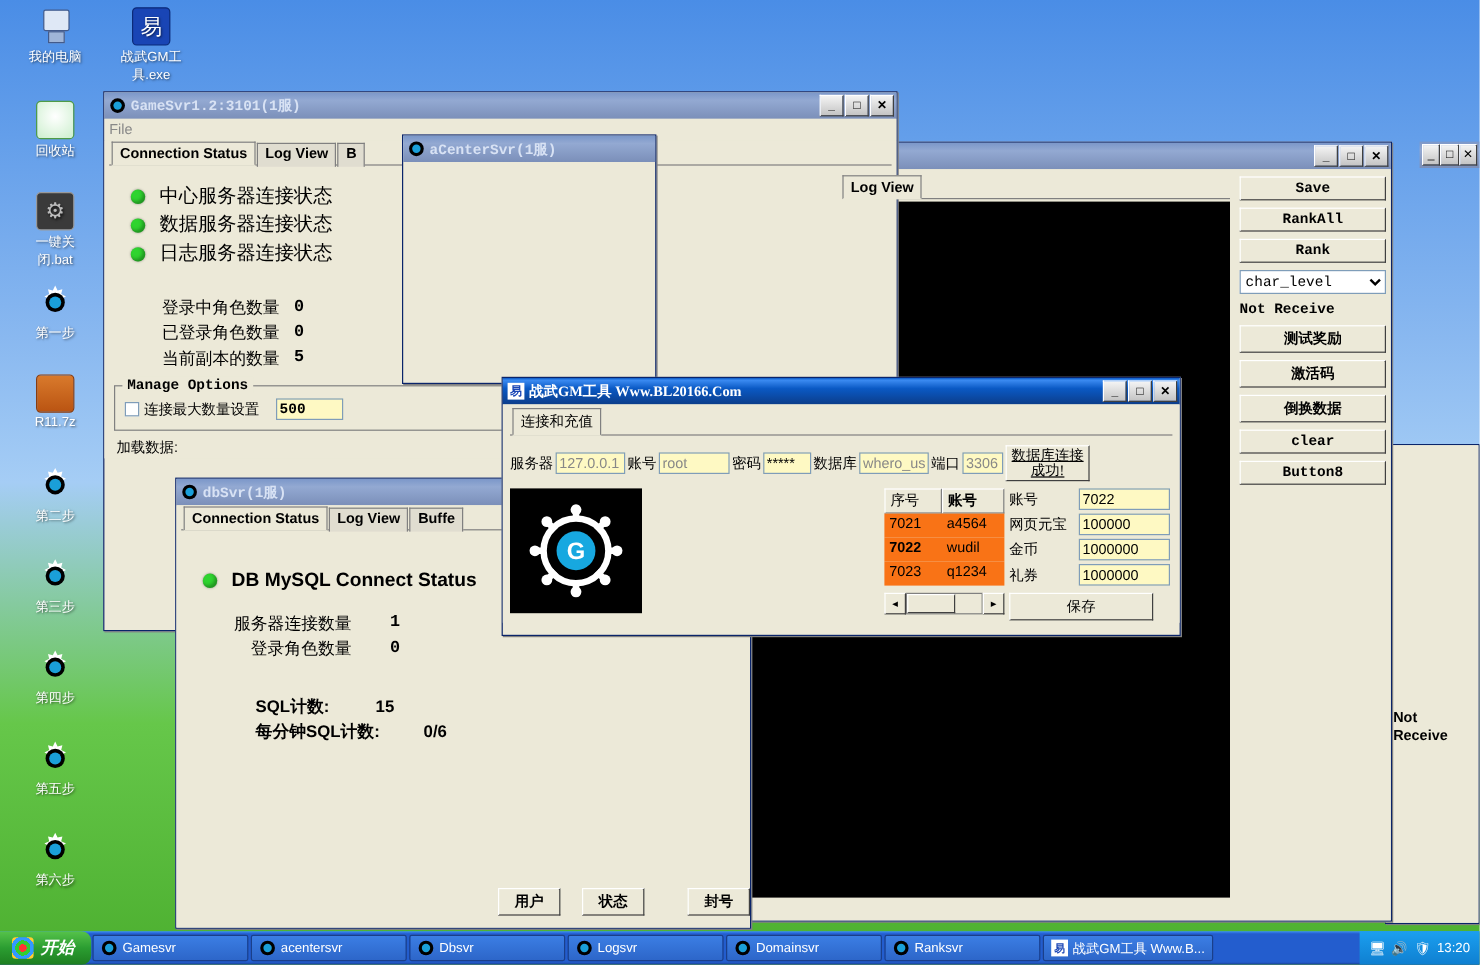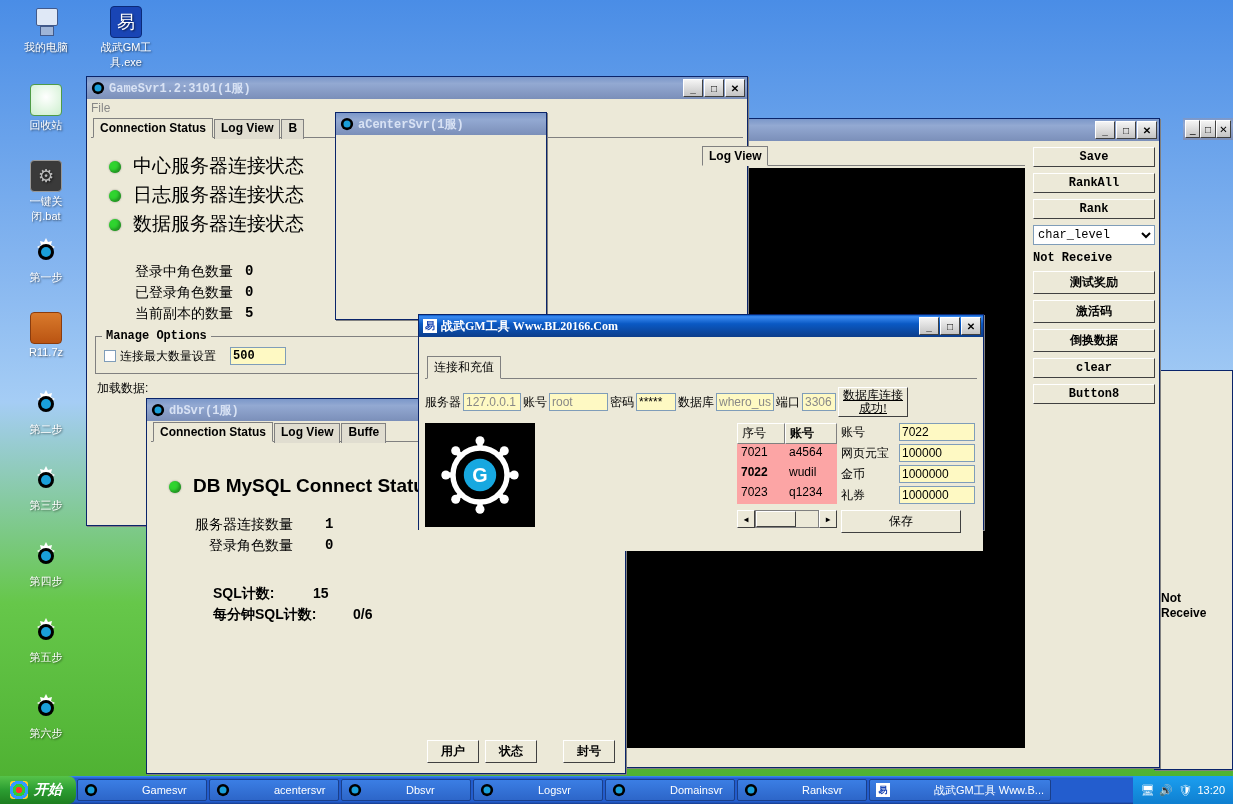--- a/index.html
+++ b/index.html
@@ -26,41 +26,41 @@
 .winbtns { display: flex; gap: 1px; }
 .winbtn { width: 20px; height: 18px; background: linear-gradient(#f4f4f4,#c4c4c4); border: 1px solid #fff; border-right-color:#404040;border-bottom-color:#404040; display: flex; align-items: center; justify-content: center; font-family: Arial; font-size: 10px; cursor: pointer; color:#000;}
 .menubar { height: 18px; background: #ece9d8; padding: 0 4px; font-size: 12px; display:flex;align-items:center;color:#888;}
 .client { position: relative; background: #ece9d8; }
 .tabstrip { display: flex; border-bottom: 1px solid #808080; padding-left: 2px; font-family:"Courier New",monospace;font-weight:bold;font-size:12px;}
 .tab { padding: 2px 6px; border: 1px solid #808080; border-bottom: none; background: #ece9d8; margin-right: 1px; position: relative; top: 1px; cursor:pointer;}
 .tab.active { background: #ece9d8; border-bottom: 1px solid #ece9d8; z-index: 2; }
 .tab.inactive { background: #e0ddd0; top:2px;padding-top:1px;}
 .body { padding: 6px; }
 .status-dot { width: 12px; height: 12px; border-radius: 50%; background: #2fd42f; box-shadow: inset -2px -2px 3px rgba(0,0,0,.3), 0 0 2px rgba(0,0,0,.4); display: inline-block; vertical-align: middle; margin-right: 12px; }
-.status-row { margin: 3px 0 3px 12px; font-size: 19px; }
+.status-row { margin: 3px 0 3px 12px; font-size: 16px; }
 .stat-row { margin: 3px 0 3px 38px; font-size: 14px; display:flex;}
 .stat-row .lbl{min-width:110px;}
 .groupbox { border: 1px solid #808080; position: relative; padding: 10px 8px 8px; }
 .groupbox .legend { position: absolute; top: -8px; left: 6px; background: #ece9d8; padding: 0 4px; font-size: 12px;font-family:"Courier New",monospace;font-weight:bold;}
 input[type=text].wininput, .wininput { border: 1px solid #7f9db9; background: #fef9c3; padding: 1px 2px; font-size: 12px; height: 18px;}
 .wininput.ro{color:#888;}
 .winbtn-std { background: #ece9d8; border: 1px solid #fff; border-right-color: #404040; border-bottom-color: #404040; padding: 2px 10px; font-size: 12px; cursor: pointer; min-width: 70px; font-family:"Courier New",monospace;font-weight:bold;}
 .winbtn-std.small{min-width:0;padding:2px 4px;}
 select.winselect{border:1px solid #7f9db9;background:#fff;font-size:12px;height:20px;font-family:"Courier New",monospace;}
 .checkbox { width: 12px; height: 12px; border: 1px solid #7f9db9; background: #fff; display: inline-block; vertical-align: middle; margin-right: 4px;}
 
 .black-console { background: #000; color: #0f0; font-family: "Courier New", monospace; font-size: 12px; padding: 4px; overflow: auto; }
 .black-console .l1{font-style:italic;font-weight:bold;}
 
 .table-h { background: #ece9d8; border: 1px solid #fff; border-right-color: #808080; border-bottom-color: #808080; padding: 1px 4px; font-size: 12px; }
-.list-cell { background: #fca5a5; border: none; padding: 1px 4px; font-size: 12px; height:20px;}
+.list-cell { background: #f97316; border: none; padding: 1px 4px; font-size: 12px; height:20px;}
 
 .taskbar { position: absolute; left: 0; right: 0; bottom: 0; height: 28px; background: linear-gradient(to bottom,#3b8ff5,#235dce 8%,#235dce 92%,#183c8a); display: flex; align-items: stretch; }
 .start-btn { background: linear-gradient(to bottom,#56c34a,#2b9d31 50%,#1e7e20); color: #fff; font-weight: bold; font-style: italic; padding: 0 14px 0 10px; display: flex; align-items: center; border-radius: 0 8px 8px 0; font-size: 14px; cursor: pointer; }
-.task-item { margin: 3px 1px; background: linear-gradient(to bottom,#3b7ee4,#2d66c9); border: 1px solid #1a3f8a; color: #fff; display: flex; align-items: center; padding: 0 6px; font-size: 11px; min-width: 130px; cursor: pointer; border-radius:2px;gap:40px;}
+.task-item { margin: 3px 1px; background: linear-gradient(to bottom,#3b7ee4,#2d66c9); border: 1px solid #1a3f8a; color: #fff; display: flex; align-items: center; padding: 0 6px; font-size: 11px; min-width: 130px; cursor: pointer; border-radius:2px;}
 .task-item .ico-small{width:14px;height:14px;margin-right:4px;display:inline-flex;}
 .tray { margin-left: auto; background: linear-gradient(to bottom,#1b9ff0,#0f7fd0); display: flex; align-items: center; padding: 0 8px; color: #fff; font-size: 11px; gap:5px;}
 </style>
 </head>
 <body>
 
 <div class="desktop">
   <div class="desktop-icon" style="left:16px;top:6px"><div class="ico">
         <span class="ico-computer"></span>
       </div><span>我的电脑</span></div>
@@ -203,22 +203,22 @@
       <span>File</span>
     </div>
   <div class="client" style="padding:0 4px;">
     <div class="tabstrip">
       <div class="tab active">Connection Status</div>
       <div class="tab inactive">Log View</div>
       <div class="tab inactive">B</div>
     </div>
     <div class="body" style="padding-top:12px;">
       <div class="status-row"><span class="status-dot"></span><span>中心服务器连接状态</span></div>
+      <div class="status-row"><span class="status-dot"></span><span>数据服务器连接状态</span></div>
       <div class="status-row"><span class="status-dot"></span><span>日志服务器连接状态</span></div>
-      <div class="status-row"><span class="status-dot"></span><span>数据服务器连接状态</span></div>
       <div style="height:20px"></div>
       <div class="stat-row">
           <span class="lbl">登录中角色数量</span>
           <span style="font-family:'Courier New';font-weight:bold;">0</span>
         </div>
       <div class="stat-row">
           <span class="lbl">已登录角色数量</span>
           <span style="font-family:'Courier New';font-weight:bold;">0</span>
         </div>
       <div class="stat-row">
@@ -280,40 +280,40 @@
       <div style="height:24px"></div>
       <div class="stat-row" style="margin-left:56px;font-family:'Courier New';font-weight:bold;">
           <span style="min-width:100px;">SQL计数:</span>
           <span>15</span>
         </div>
       <div class="stat-row" style="margin-left:56px;font-family:'Courier New';font-weight:bold;">
           <span style="min-width:140px;">每分钟SQL计数:</span>
           <span>0/6</span>
         </div>
     </div>
-    <div style="position:absolute;bottom:10px;left:280px;right:6px;display:flex;gap:6px;">
+    <div style="position:absolute;bottom:10px;left:268px;right:6px;display:flex;gap:18px;">
       <button class="winbtn-std small" style="min-width:52px;">用户</button>
       <button class="winbtn-std small" style="min-width:52px;">状态</button>
       <span style="width:14px;"></span>
       <button class="winbtn-std small" style="min-width:52px;">封号</button>
     </div>
   </div>
 </div>
 
 <div class="window" style="left:418px;top:314px;width:566px;height:216px;">
   <div class="titlebar">
     <span class="t-icon" style="background:#fff;color:#1945b5;font-weight:bold;font-size:10px;display:flex;align-items:center;justify-content:center;">易</span>
     <span class="title" style="font-family:SimSun;">战武GM工具 Www.BL20166.Com</span>
     <div class="winbtns">
       <div class="winbtn">_</div>
       <div class="winbtn">□</div>
       <div class="winbtn">✕</div>
     </div>
   </div>
-  <div class="client" style="padding:18px 6px;">
+  <div class="client" style="padding:2px 6px;">
     <div class="tabstrip" style="font-family:SimSun;font-weight:normal;">
       <div class="tab active">连接和充值</div>
     </div>
 
     <div style="display:flex;align-items:center;gap:2px;margin:8px 0 6px;white-space:nowrap;">
       <span>服务器</span>
       <input class="wininput ro" style="width: 58px;" value="127.0.0.1">
       <span>账号</span>
       <input class="wininput ro" style="width: 59px;" value="root">
       <span>密码</span>

